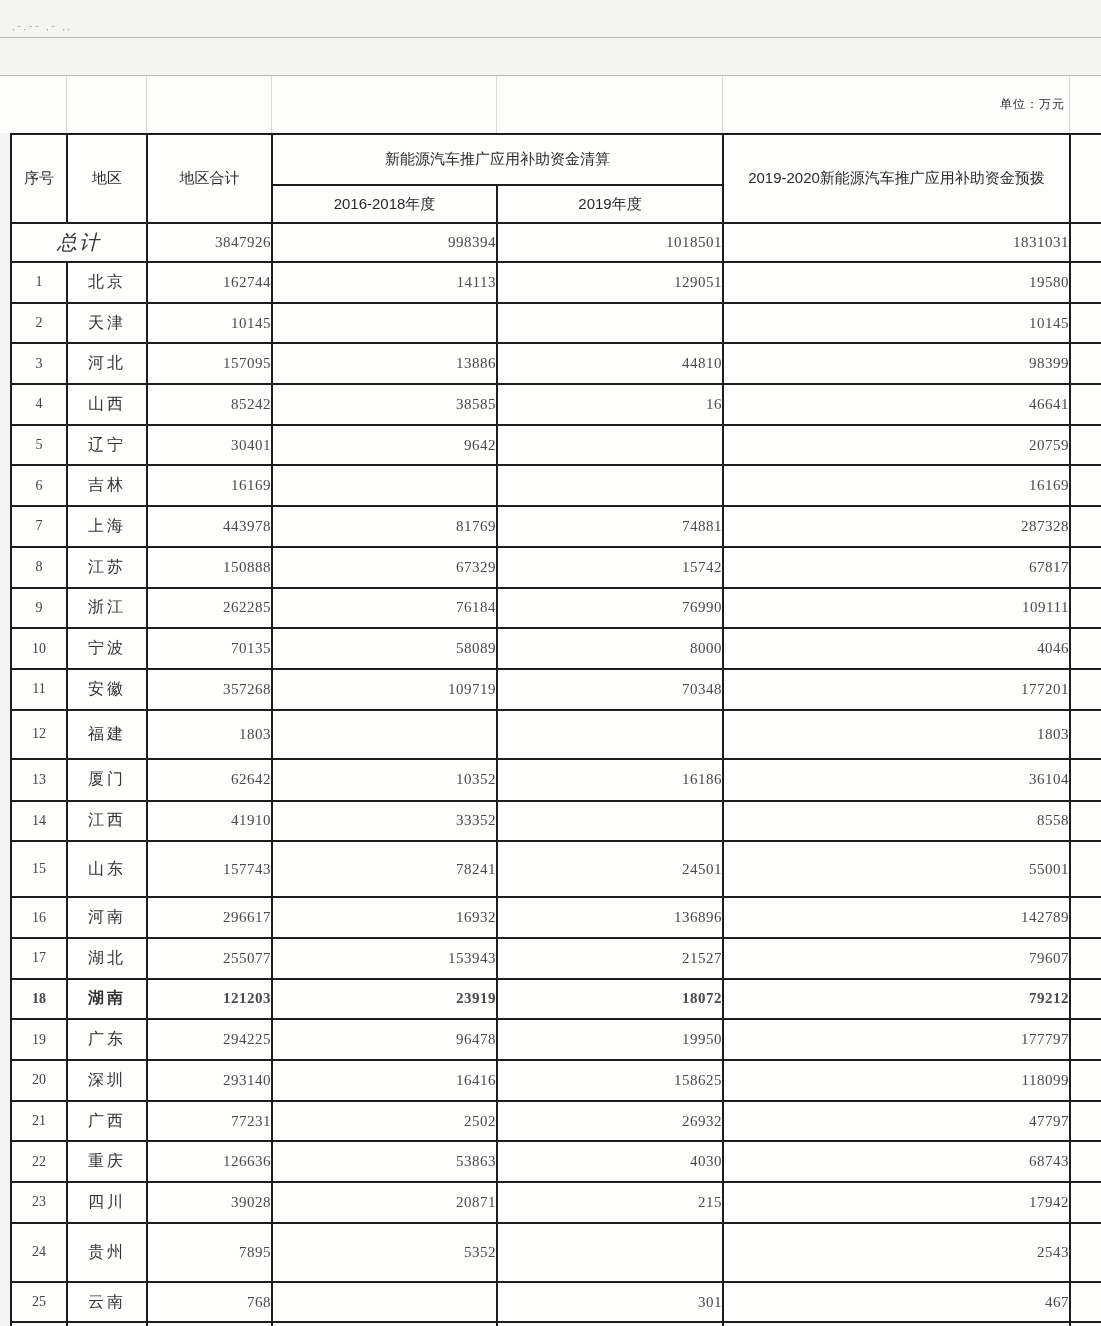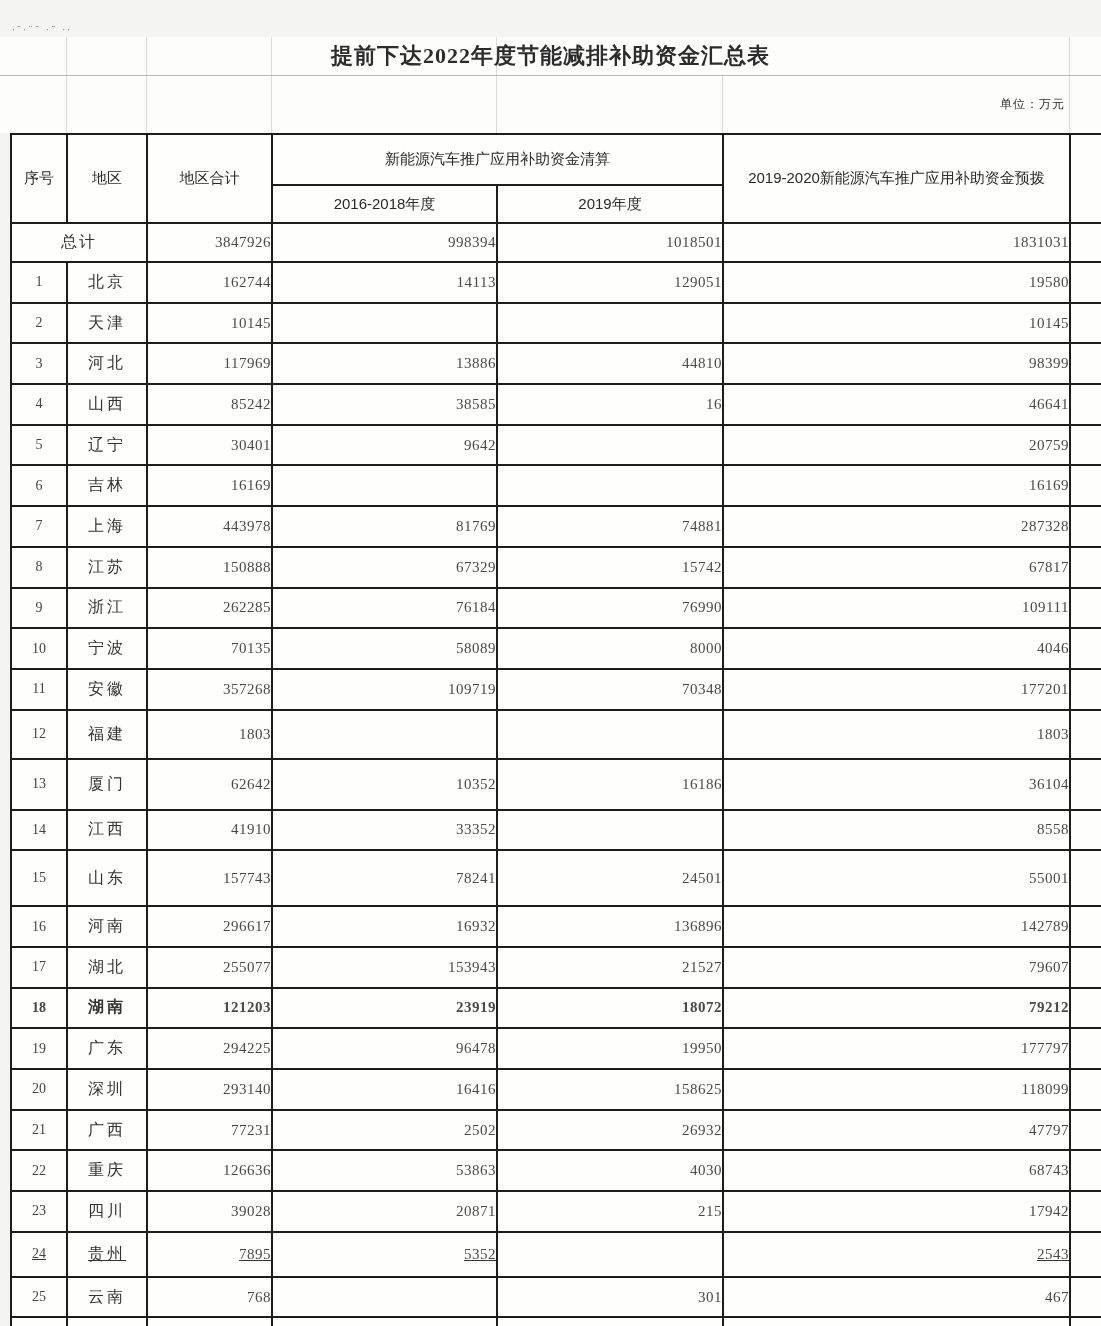--- a/index.html
+++ b/index.html
@@ -103,47 +103,40 @@
   }
   td.num {
     text-align: right;
     padding-right: 8px;
     font-size: 15px;
     color: #4a4a4a;
     letter-spacing: 0.5px;
   }
   td.c-total-label {
     text-align: center;
-    font-size: 16px;
+    font-size: 20px;
     color: #333;
     letter-spacing: 2px;
+    font-style: italic;
   }
   
   th.sliver, td.sliver { border-right: none; }
   tr.h1 { height: 51px; }
   tr.h2 { height: 38px; }
   tr.total-row { height: 39px; }
 </style>
 </head>
 <body>
 
 <div class="page">
 
   <div class="scan-artifact">·¨·¨¨ ·¨ ··</div>
 
   <div class="hline" style="top:37px"></div>
 
-  <div class="band title-band">
-    <div class="vline" style="left:66px"></div>
-    <div class="vline" style="left:146px"></div>
-    <div class="vline" style="left:271px"></div>
-    <div class="vline" style="left:496px"></div>
-    <div class="vline" style="left:1069px"></div>
-    <div class="doc-title">提前下达2022年度节能减排补助资金汇总表</div>
-  </div>
 
   <div class="hline" style="top:75px"></div>
 
   <div class="band unit-band">
     <div class="vline" style="left:66px"></div>
     <div class="vline" style="left:146px"></div>
     <div class="vline" style="left:271px"></div>
     <div class="vline" style="left:496px"></div>
     <div class="vline" style="left:722px"></div>
     <div class="vline" style="left:1069px"></div>
@@ -199,21 +192,21 @@
           <td class="c-region">天津</td>
           <td class="num">10145</td>
           <td class="num"></td>
           <td class="num"></td>
           <td class="num">10145</td>
           <td class="sliver"></td>
         </tr>
         <tr style="height: 40.7px;">
           <td class="c-no">3</td>
           <td class="c-region">河北</td>
-          <td class="num">117969</td>
+          <td class="num">157095</td>
           <td class="num">13886</td>
           <td class="num">44810</td>
           <td class="num">98399</td>
           <td class="sliver"></td>
         </tr>
         <tr style="height: 40.7px;">
           <td class="c-no">4</td>
           <td class="c-region">山西</td>
           <td class="num">85242</td>
           <td class="num">38585</td>
@@ -286,21 +279,21 @@
         </tr>
         <tr style="height: 49px;">
           <td class="c-no">12</td>
           <td class="c-region">福建</td>
           <td class="num">1803</td>
           <td class="num"></td>
           <td class="num"></td>
           <td class="num">1803</td>
           <td class="sliver"></td>
         </tr>
-        <tr style="height: 51px; padding-left: 20px;">
+        <tr style="height: 42px; padding-left: 20px;">
           <td class="c-no">13</td>
           <td class="c-region">厦门</td>
           <td class="num">62642</td>
           <td class="num">10352</td>
           <td class="num">16186</td>
           <td class="num">36104</td>
           <td class="sliver"></td>
         </tr>
         <tr style="height: 40.7px;">
           <td class="c-no">14</td>
@@ -385,21 +378,21 @@
         </tr>
         <tr style="height: 40.7px;">
           <td class="c-no">23</td>
           <td class="c-region">四川</td>
           <td class="num">39028</td>
           <td class="num">20871</td>
           <td class="num">215</td>
           <td class="num">17942</td>
           <td class="sliver"></td>
         </tr>
-        <tr style="height: 45px; text-decoration: underline;">
+        <tr style="height: 59px;">
           <td class="c-no">24</td>
           <td class="c-region">贵州</td>
           <td class="num">7895</td>
           <td class="num">5352</td>
           <td class="num"></td>
           <td class="num">2543</td>
           <td class="sliver"></td>
         </tr>
         <tr style="height: 40.7px;">
           <td class="c-no">25</td>

